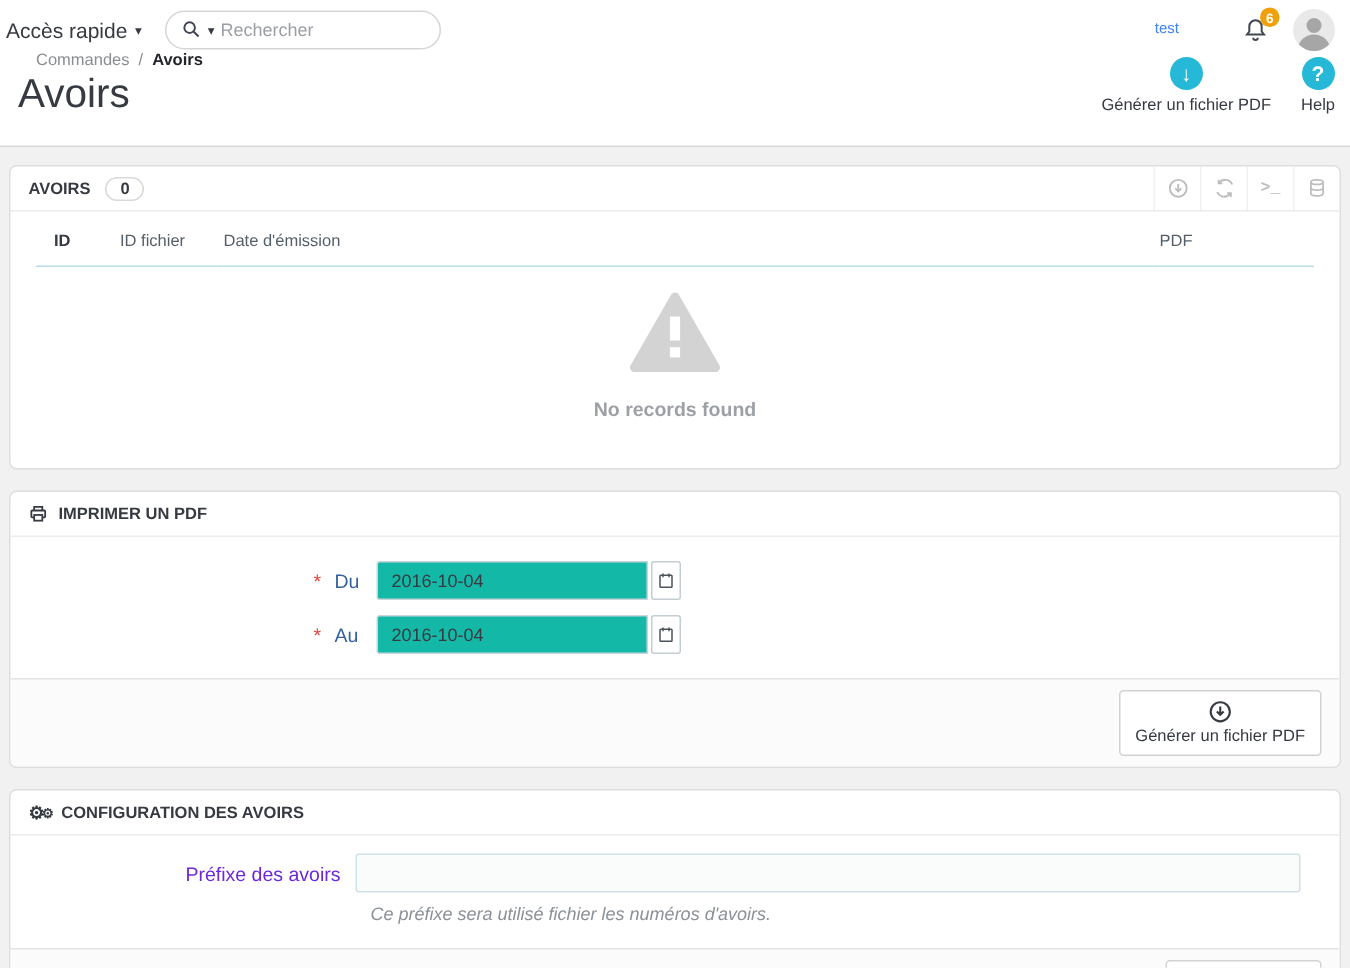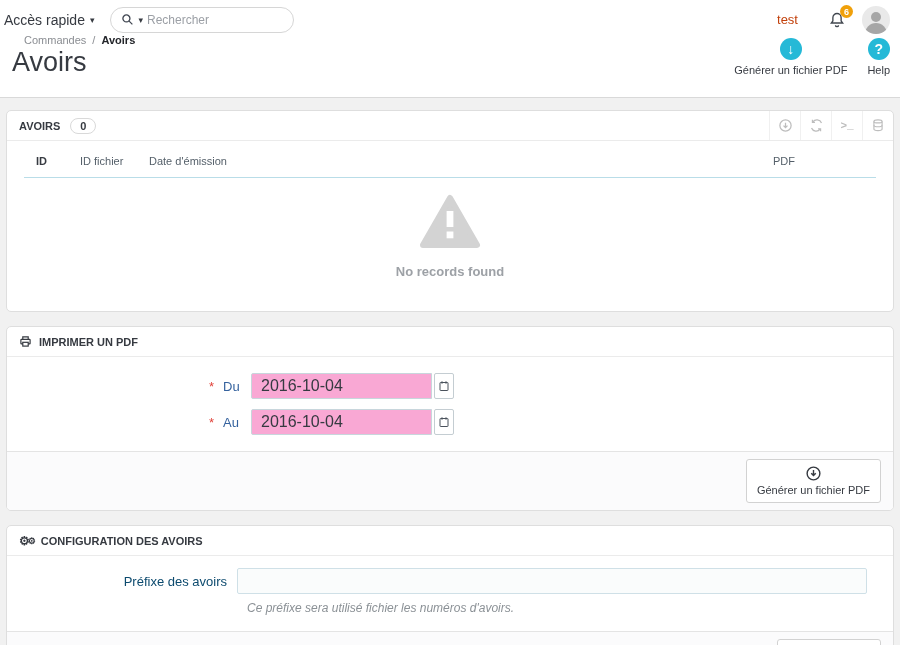--- a/index.html
+++ b/index.html
@@ -10,21 +10,21 @@
   .topbar { background:#fff; border-bottom:1px solid #d9d9d9; height:98px; position:relative; }
   .topbar-row1 { display:flex; align-items:center; padding:7px 10px 0 4px; height:32px; }
   .quick-access { display:flex; align-items:center; gap:5px; font-size:14px; color:#363a41; cursor:pointer; }
   .caret { font-size:9px; color:#363a41; }
   .searchbox { margin-left:16px; width:184px; height:26px; border:1px solid #d6d6d6; border-radius:14px;
                display:flex; align-items:center; padding:0 10px; gap:4px; background:#fff; }
   .searchbox input { border:none; outline:none; font-size:12px; width:100%; color:#363a41;
                      font-family:"Liberation Sans", sans-serif; background:transparent; }
   .searchbox input::placeholder { color:#9b9fa5; }
   .topbar-spacer { flex:1; }
-  .employee-name { font-size:13px; color:#c2410c; margin-right:30px; }
+  .employee-name { font-size:10px; color:#3b82f6; margin-right:42px; }
   .bell-wrap { position:relative; margin-right:16px; cursor:pointer; }
   .bell-badge { position:absolute; top:-5px; right:-7px; min-width:13px; height:13px; border-radius:8px;
                 background:#f0a00a; color:#fff; font-size:9px; font-weight:bold; display:flex;
                 align-items:center; justify-content:center; padding:0 3px; }
   .avatar { width:28px; height:28px; border-radius:50%; background:#e9e9e9; overflow:hidden; cursor:pointer; }
 
   .breadcrumb { padding-left:24px; margin-top:2px; font-size:11px; color:#8a8d92;
                 display:flex; gap:6px; align-items:center; }
   .breadcrumb .bc-current { color:#23252a; font-weight:bold; }
   .page-title { padding-left:12px; margin-top:1px; font-size:27px; font-weight:500; color:#363a41; }
@@ -55,36 +55,36 @@
   table.grid th.col-id { padding-left:12px; font-weight:bold; color:#363a41; }
   .empty-state { text-align:center; padding:16px 0 32px; }
   .empty-state .empty-text { margin-top:10px; font-size:13px; font-weight:700; color:#9da1a6; }
 
   
   .form-body { padding:10px 0 6px; }
   .form-row { display:flex; align-items:center; margin:6px 0 10px; padding-left:202px; }
   .req { color:#e1423a; font-size:13px; width:11px; }
   .date-label { color:#35629e; font-size:13px; margin:0 9px 0 3px; width:19px; }
   .input-group { display:flex; }
-  .date-input { width:181px; height:26px; background:#f9a8d4; border:1px solid #c8d6dc;
-                padding:0 9px; font-size:16px; color:#363a41; border-radius:2px 0 0 2px;
+  .date-input { width:181px; height:26px; background:#14b8a6; border:1px solid #c8d6dc;
+                padding:0 9px; font-size:12px; color:#363a41; border-radius:2px 0 0 2px;
                 font-family:"Liberation Sans", sans-serif; outline:none; }
   .input-addon { width:20px; height:26px; margin-left:2px; background:#fff; border:1px solid #c4cdd2;
                  border-radius:2px; display:flex; align-items:center; justify-content:center; cursor:pointer; }
   .panel-footer { border-top:1px solid #e4e4e4; background:#fbfbfc; padding:7px 12px;
                   display:flex; justify-content:flex-end; }
   .footer-btn { background:#fff; border:1px solid #d2d2d2; border-radius:3px; min-width:104px;
                 padding:5px 10px 6px; text-align:center; font-size:11px; color:#363a41; cursor:pointer;
                 font-family:"Liberation Sans", sans-serif; }
   .footer-btn .btn-icon { display:flex; justify-content:center; margin-bottom:2px; }
 
   
   .config-body { padding:12px 18px 16px; }
   .config-row { display:flex; align-items:center; }
-  .config-label { width:212px; text-align:right; padding-right:10px; font-size:13px; color:#0c4a6e; }
+  .config-label { width:212px; text-align:right; padding-right:10px; font-size:13px; color:#6d28d9; }
   .prefix-input { flex:1; height:26px; background:#fafcfc; border:1px solid #cfe0e7; border-radius:2px;
                   padding:0 8px; font-size:12px; color:#363a41; outline:none; margin-right:8px;
                   font-family:"Liberation Sans", sans-serif; }
   .help-text { margin:7px 0 0 222px; font-style:italic; font-size:12px; color:#8b9196; }
   .gear-glyphs { letter-spacing:-2px; font-size:12px; }
   .gear-glyphs .g2 { font-size:9px; vertical-align:4px; }
 </style>
 </head>
 <body>
 

